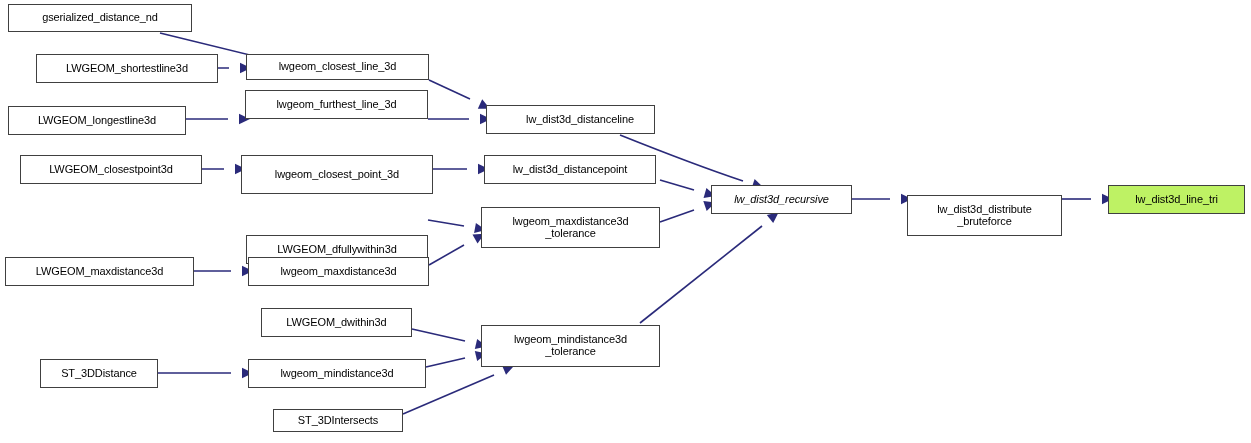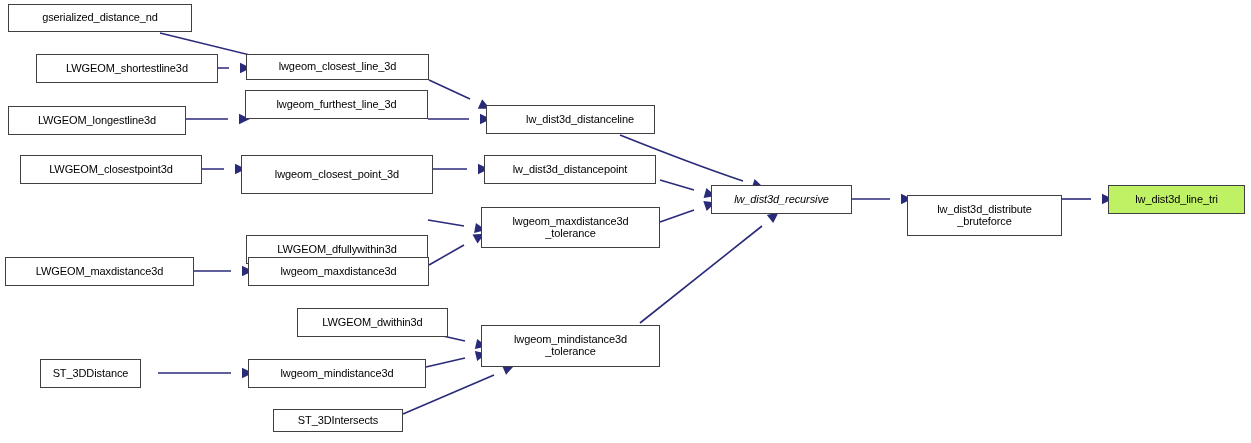--- a/index.html
+++ b/index.html
@@ -94,27 +94,27 @@
       <polygon points="0,-5.2 11,0 0,5.2" fill="#2a2a7a" transform="translate(901,199) rotate(0)"></polygon>
       <path d="M 1062,199 L 1091,199" fill="none" stroke="#2a2a7a" stroke-width="1.6"></path>
       <polygon points="0,-5.2 11,0 0,5.2" fill="#2a2a7a" transform="translate(1102,199) rotate(0)"></polygon>
     </svg>
   <div id="node-layer">
       <div class="gnode" style="left: 8px; top: 4px; width: 184px; height: 28px;"><span class="nlabel">gserialized_distance_nd</span></div>
       <div class="gnode" style="left: 8px; top: 54px; width: 182px; height: 29px; margin-left: 28px;"><span class="nlabel">LWGEOM_shortestline3d</span></div>
       <div class="gnode" style="left: 8px; top: 106px; width: 178px; height: 29px;"><span class="nlabel">LWGEOM_longestline3d</span></div>
       <div class="gnode" style="left: 8px; top: 155px; width: 182px; height: 29px; margin-left: 12px;"><span class="nlabel">LWGEOM_closestpoint3d</span></div>
       <div class="gnode" style="left: 5px; top: 257px; width: 189px; height: 29px;"><span class="nlabel">LWGEOM_maxdistance3d</span></div>
-      <div class="gnode" style="left: 40px; top: 359px; width: 101px; height: 29px;"><span class="nlabel">ST_3DDistance</span></div>
+      <div class="gnode" style="left: 40px; top: 359px; width: 118px; height: 29px;"><span class="nlabel">ST_3DDistance</span></div>
       <div class="gnode" style="left: 246px; top: 54px; width: 183px; height: 26px;"><span class="nlabel">lwgeom_closest_line_3d</span></div>
       <div class="gnode" style="left: 245px; top: 90px; width: 183px; height: 29px;"><span class="nlabel">lwgeom_furthest_line_3d</span></div>
       <div class="gnode" style="left: 241px; top: 155px; width: 192px; height: 39px;"><span class="nlabel">lwgeom_closest_point_3d</span></div>
       <div class="gnode" style="left: 246px; top: 206px; width: 182px; height: 29px; margin-top: 29px;"><span class="nlabel">LWGEOM_dfullywithin3d</span></div>
       <div class="gnode" style="left: 248px; top: 257px; width: 181px; height: 29px;"><span class="nlabel">lwgeom_maxdistance3d</span></div>
-      <div class="gnode" style="left: 261px; top: 308px; width: 151px; height: 29px; margin-left: 36px;"><span class="nlabel">LWGEOM_dwithin3d</span></div>
+      <div class="gnode" style="left: 261px; top: 308px; width: 151px; height: 29px;"><span class="nlabel">LWGEOM_dwithin3d</span></div>
       <div class="gnode" style="left: 248px; top: 359px; width: 178px; height: 29px;"><span class="nlabel">lwgeom_mindistance3d</span></div>
       <div class="gnode" style="left: 273px; top: 409px; width: 130px; height: 23px;"><span class="nlabel">ST_3DIntersects</span></div>
       <div class="gnode" style="left: 486px; top: 105px; width: 169px; height: 29px; padding-left: 19px;"><span class="nlabel">lw_dist3d_distanceline</span></div>
       <div class="gnode" style="left: 484px; top: 155px; width: 172px; height: 29px;"><span class="nlabel">lw_dist3d_distancepoint</span></div>
       <div class="gnode" style="left: 481px; top: 207px; width: 179px; height: 41px;"><span class="nlabel">lwgeom_maxdistance3d
 _tolerance</span></div>
       <div class="gnode" style="left: 481px; top: 325px; width: 179px; height: 42px;"><span class="nlabel">lwgeom_mindistance3d
 _tolerance</span></div>
       <div class="gnode" style="left: 711px; top: 185px; width: 141px; height: 29px; font-style: italic;"><span class="nlabel">lw_dist3d_recursive</span></div>
       <div class="gnode" style="left: 907px; top: 179px; width: 155px; height: 41px; margin-top: 16px;"><span class="nlabel">lw_dist3d_distribute

